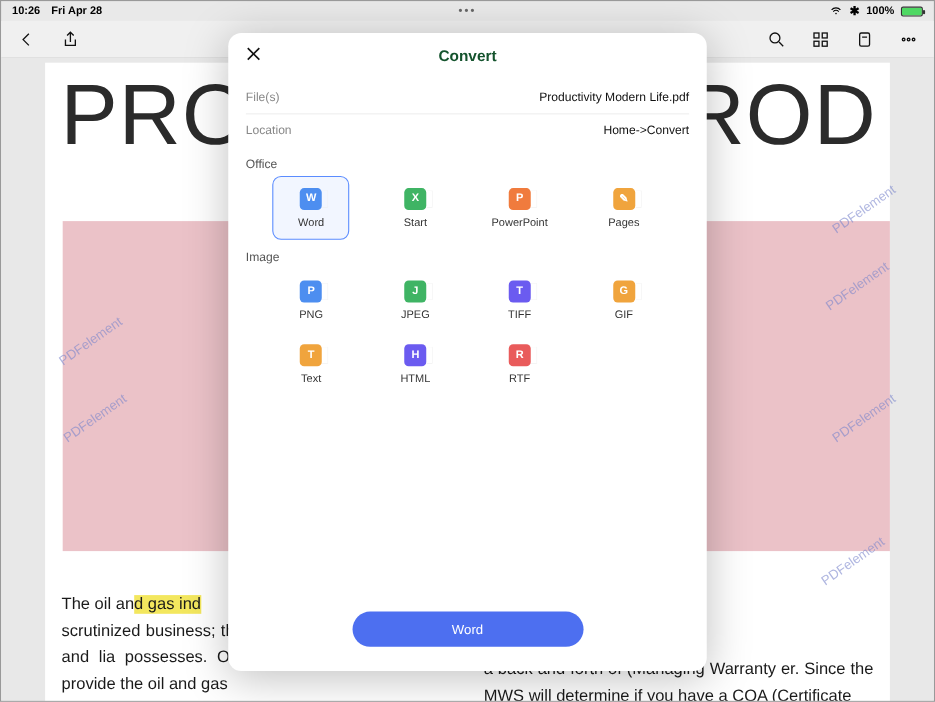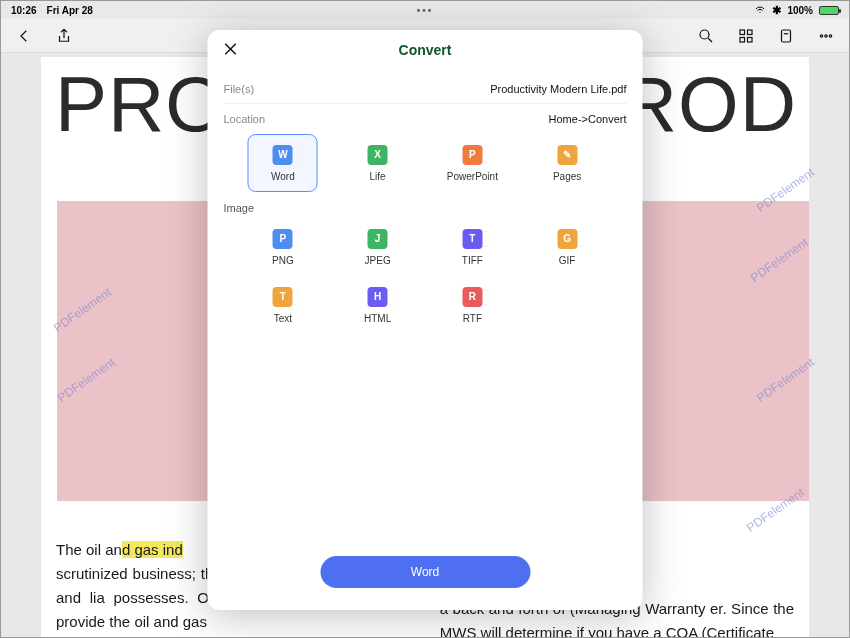--- a/index.html
+++ b/index.html
@@ -165,28 +165,29 @@
     <div class="info-row">
       <span class="info-label">File(s)</span>
       <span class="info-value">Productivity Modern Life.pdf</span>
     </div>
     <div class="info-row">
       <span class="info-label">Location</span>
       <span class="info-value">Home-&gt;Convert</span>
     </div>
   </div>
 
+  <div class="section-label">Office</div>
   <div class="grid">
     <div class="fmt selected">
         <span class="chip" style="background:#4d8ef0">W</span>
         <span class="fmt-label">Word</span>
       </div>
     <div class="fmt">
         <span class="chip" style="background:#3fb464">X</span>
-        <span class="fmt-label">Life</span>
+        <span class="fmt-label">Start</span>
       </div>
     <div class="fmt">
         <span class="chip" style="background:#f07b3d">P</span>
         <span class="fmt-label">PowerPoint</span>
       </div>
     <div class="fmt">
         <span class="chip" style="background:#f0a43d">✎</span>
         <span class="fmt-label">Pages</span>
       </div>
   </div>

